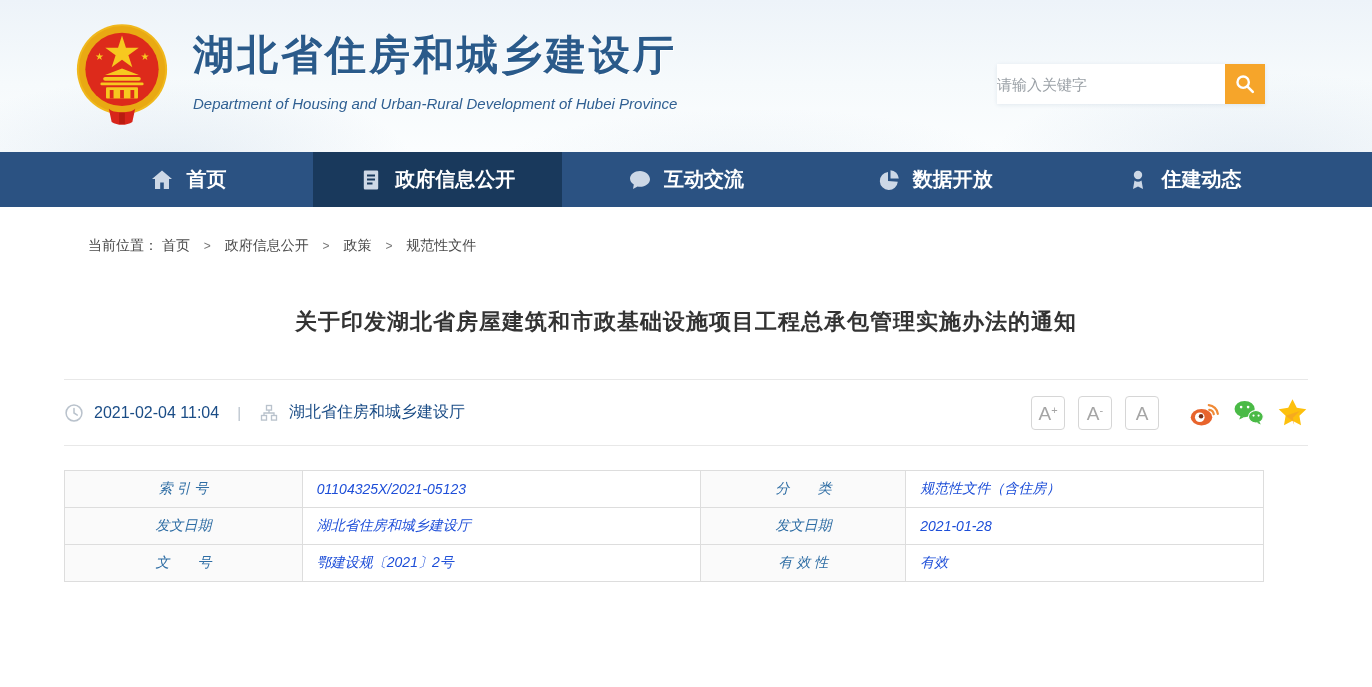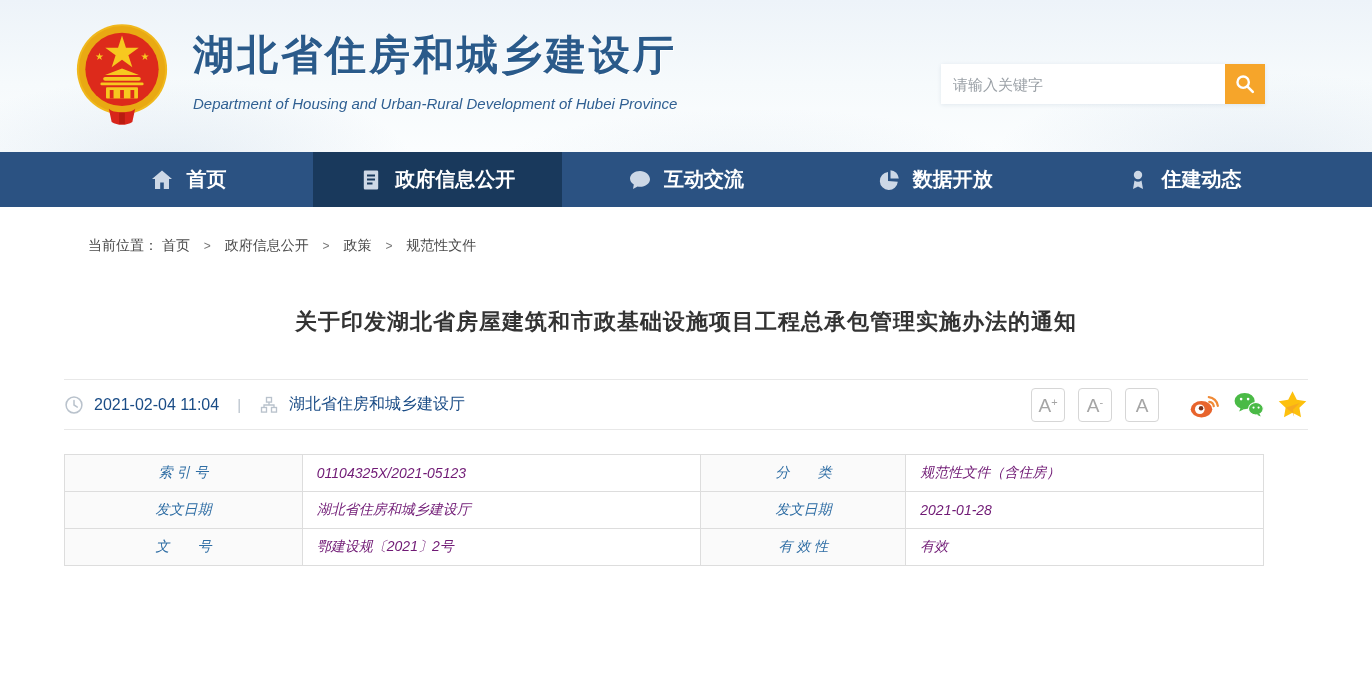--- a/index.html
+++ b/index.html
@@ -16,43 +16,43 @@
       radial-gradient(ellipse 460px 160px at 92% 115%, rgba(150,180,210,.20), transparent 60%);
     pointer-events:none; }
   .brand { position:absolute; left:75px; top:22px; display:flex; align-items:flex-start; }
   .emblem { width:94px; height:106px; }
   .brand-text { margin-left:24px; padding-top:6px; }
   .site-title { font-size:41px; font-weight:bold; color:#2a5a8a; letter-spacing:3px;
     text-shadow:1px 1px 0 rgba(255,255,255,.8); }
   .site-subtitle { font-size:15px; color:#2f5f92; margin-top:12px;font-style:italic; }
   .search-bar { position:absolute; right:107px; top:64px; display:flex; z-index:2;
     box-shadow:0 1px 4px rgba(40,80,120,.10); }
-  .search-input { width:284px; height:40px; border:none; outline:none; background:#fff;
-    padding:0 12px; font-size:15px; color:#14532d; }
+  .search-input { width:228px; height:40px; border:none; outline:none; background:#fff;
+    padding:0 0; font-size:15px; color:#14532d; }
   .search-input::placeholder { color:#9aa0a6; }
   .search-btn { width:40px; height:40px; border:none; background:#f6a52a; cursor:pointer;
     display:flex; align-items:center; justify-content:center; }
 
   
   .nav { height:55px; background:#2b5282; }
   .nav-inner { margin:0 64px; height:100%; display:flex; }
   .nav-item { flex:1; display:flex; align-items:center; justify-content:center; gap:12px;
     color:#fff; font-size:20px; font-weight:bold; cursor:pointer; }
   .nav-item.active { background:#19395c; }
   .nav-item svg { width:24px; height:24px; flex:0 0 auto; }
 
   
   .breadcrumb { margin:0 64px; padding:30px 0 0 24px; font-size:14px; color:#4a4a4a; }
   .breadcrumb a { color:#4a4a4a; text-decoration:none; cursor:pointer; }
   .crumb-sep { margin:0 10px; color:#777; font-size:12px; }
 
   
   .article-title { margin:52px 64px 0; text-align:center; font-size:22px; font-weight:bold;
     color:#333; letter-spacing:1px; }
-  .meta { margin:42px 64px 0; height:51px; border-top:1px solid #e8e8e8;
+  .meta { margin:42px 64px 0; height:67px; border-top:1px solid #e8e8e8;
     border-bottom:1px solid #e8e8e8; display:flex; align-items:center;
     justify-content:space-between; }
   .meta-left { display:flex; align-items:center; gap:10px; font-size:16px; color:#1a4c86; }
   .meta-left svg { width:20px; height:20px; }
   .meta-sep { color:#b9c2cc; margin:0 8px; font-size:15px; }
   .meta-right { display:flex; align-items:center; gap:13px; }
   .font-btn { width:34px; height:34px; border:1px solid #d6d6d6; border-radius:4px;
     background:#fff; color:#a5a5a5; font-size:19px; line-height:1; cursor:pointer;
     display:flex; align-items:flex-end; justify-content:center; padding-bottom:6px;
     font-family:"Liberation Sans",sans-serif; }
@@ -60,21 +60,21 @@
   .share-icon { width:32px; height:32px; cursor:pointer; display:flex;
     align-items:center; justify-content:center; }
   .share-icon svg { width:31px; height:31px; }
   .share-group { display:flex; align-items:center; gap:12px; margin-left:16px; }
 
   
   .info-table { margin:24px 0 0 64px; width:1200px; border-collapse:collapse;
     font-size:14px;font-style:italic; }
   .info-table td { border:1px solid #ddd; height:37px; }
   .info-table td.lbl { background:#fafafa; color:#2e6da4; text-align:center; }
-  .info-table td.val { color:#701a75; padding-left:14px; background:#fff; }
+  .info-table td.val { color:#1d4ed8; padding-left:14px; background:#fff; }
   .col-l1 { width:238px; } .col-v1 { width:399px; }
   .col-l2 { width:205px; } .col-v2 { width:358px; }
 </style>
 </head>
 <body>
 
 <div class="header">
   <div class="brand">
     <svg class="emblem" viewBox="0 0 100 112">
       <circle cx="50" cy="50" r="48" fill="#f0b81c"></circle>

